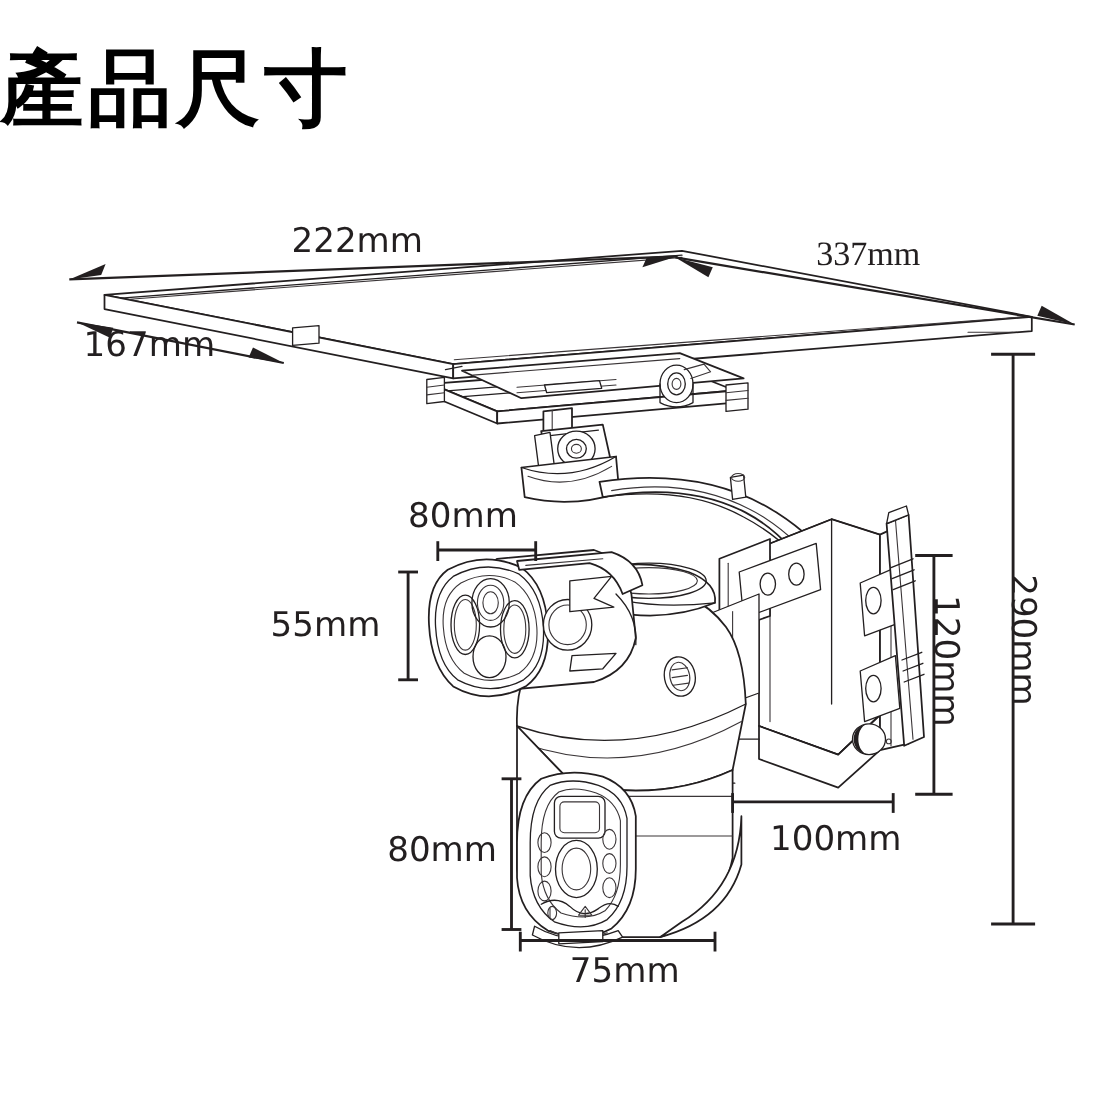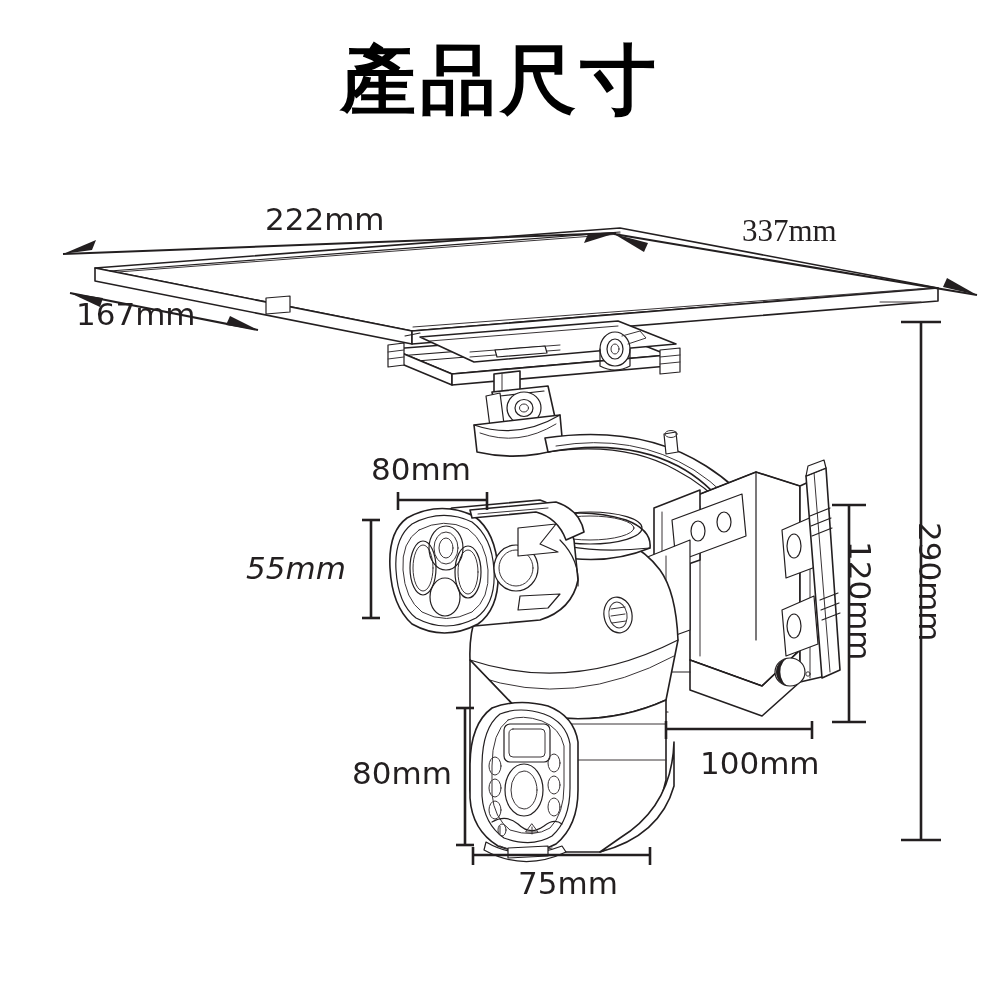--- a/index.html
+++ b/index.html
@@ -18,21 +18,21 @@
     position: relative;
     width: 1000px;
     height: 1000px;
     background: #ffffff;
   }
   #title {
     position: absolute;
     left: 0;
     top: 42px;
     width: 1000px;
-    text-align: center;
+    text-align: left;
     font-family: "DejaVu Sans", "Liberation Sans", sans-serif;
     font-size: 76px;
     font-weight: 700;
     letter-spacing: 4px;
     color: #000000;
     line-height: 1;
     white-space: nowrap;
   }
   svg#drawing {
     position: absolute;
@@ -407,21 +407,21 @@
   <div class="dimtext" style="left:76px; top:299px;">167mm</div>
 
   <div class="dimtext" style="left:742px; top:215px;font-family:Liberation Serif, serif;">337mm</div>
 
   <div class="dimtext vert" style="left:945px; top:522px; transform:rotate(90deg);">290mm</div>
 
   <div class="dimtext vert" style="left:875px; top:541px; transform:rotate(90deg);">120mm</div>
 
   <div class="dimtext" style="left:371px; top:454px;">80mm</div>
 
-  <div class="dimtext" style="left:246px; top:553px;font-style:italic;">55mm</div>
+  <div class="dimtext" style="left:246px; top:553px;">55mm</div>
 
   <div class="dimtext" style="left:352px; top:758px;">80mm</div>
 
   <div class="dimtext" style="left:518px; top:868px;">75mm</div>
 
   <div class="dimtext" style="left:700px; top:748px;text-align:center;">100mm</div>
 
 </div>
 
 </body></html>

